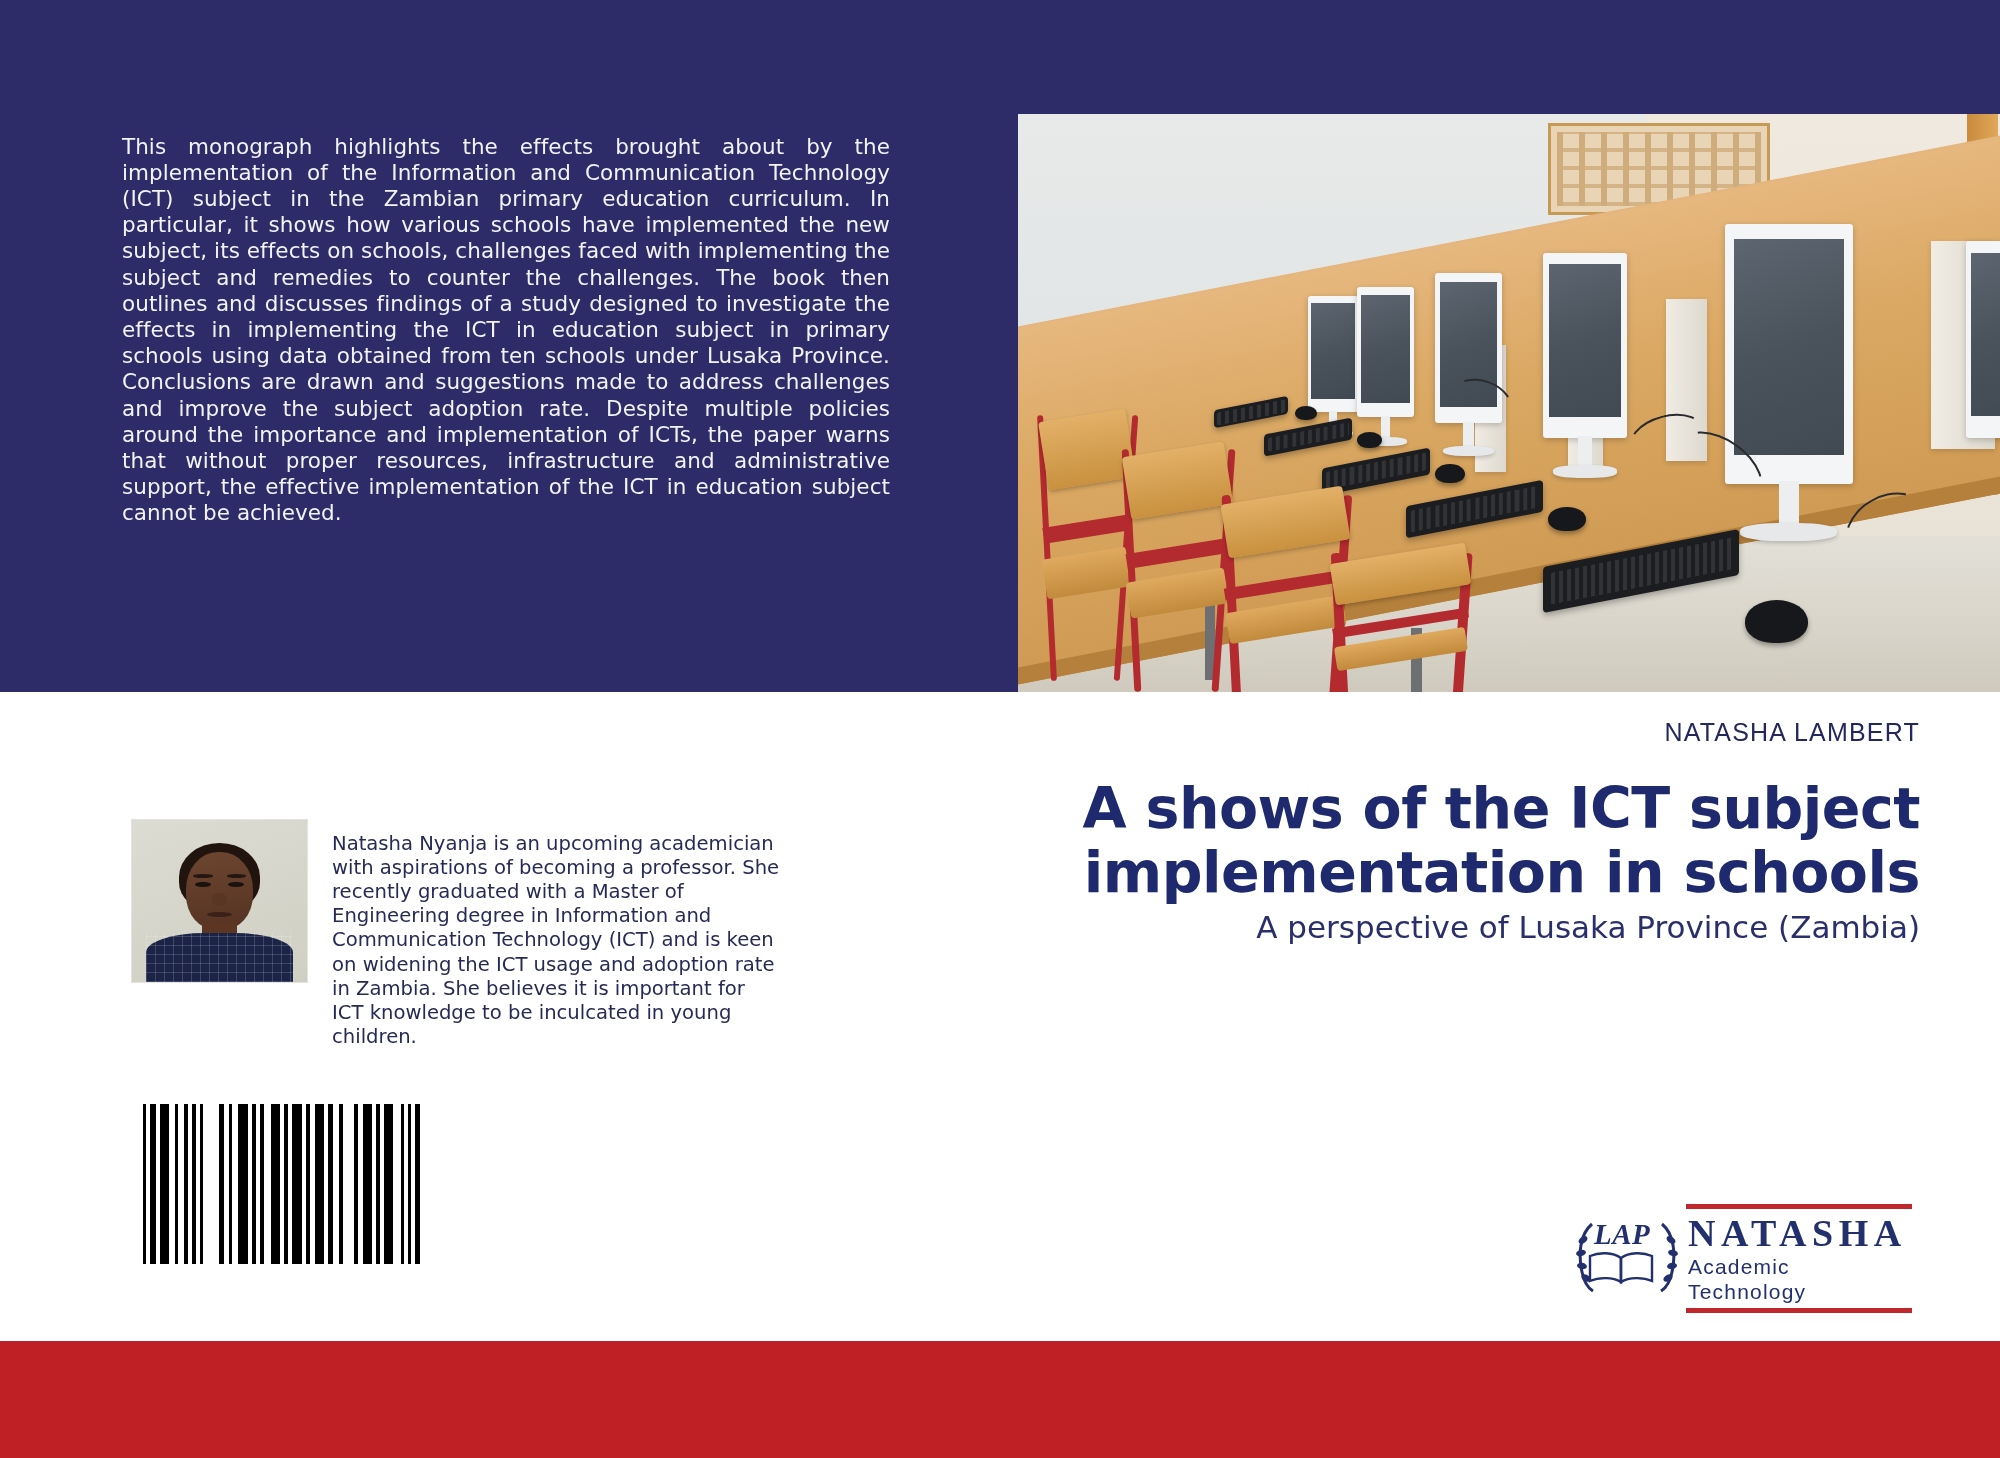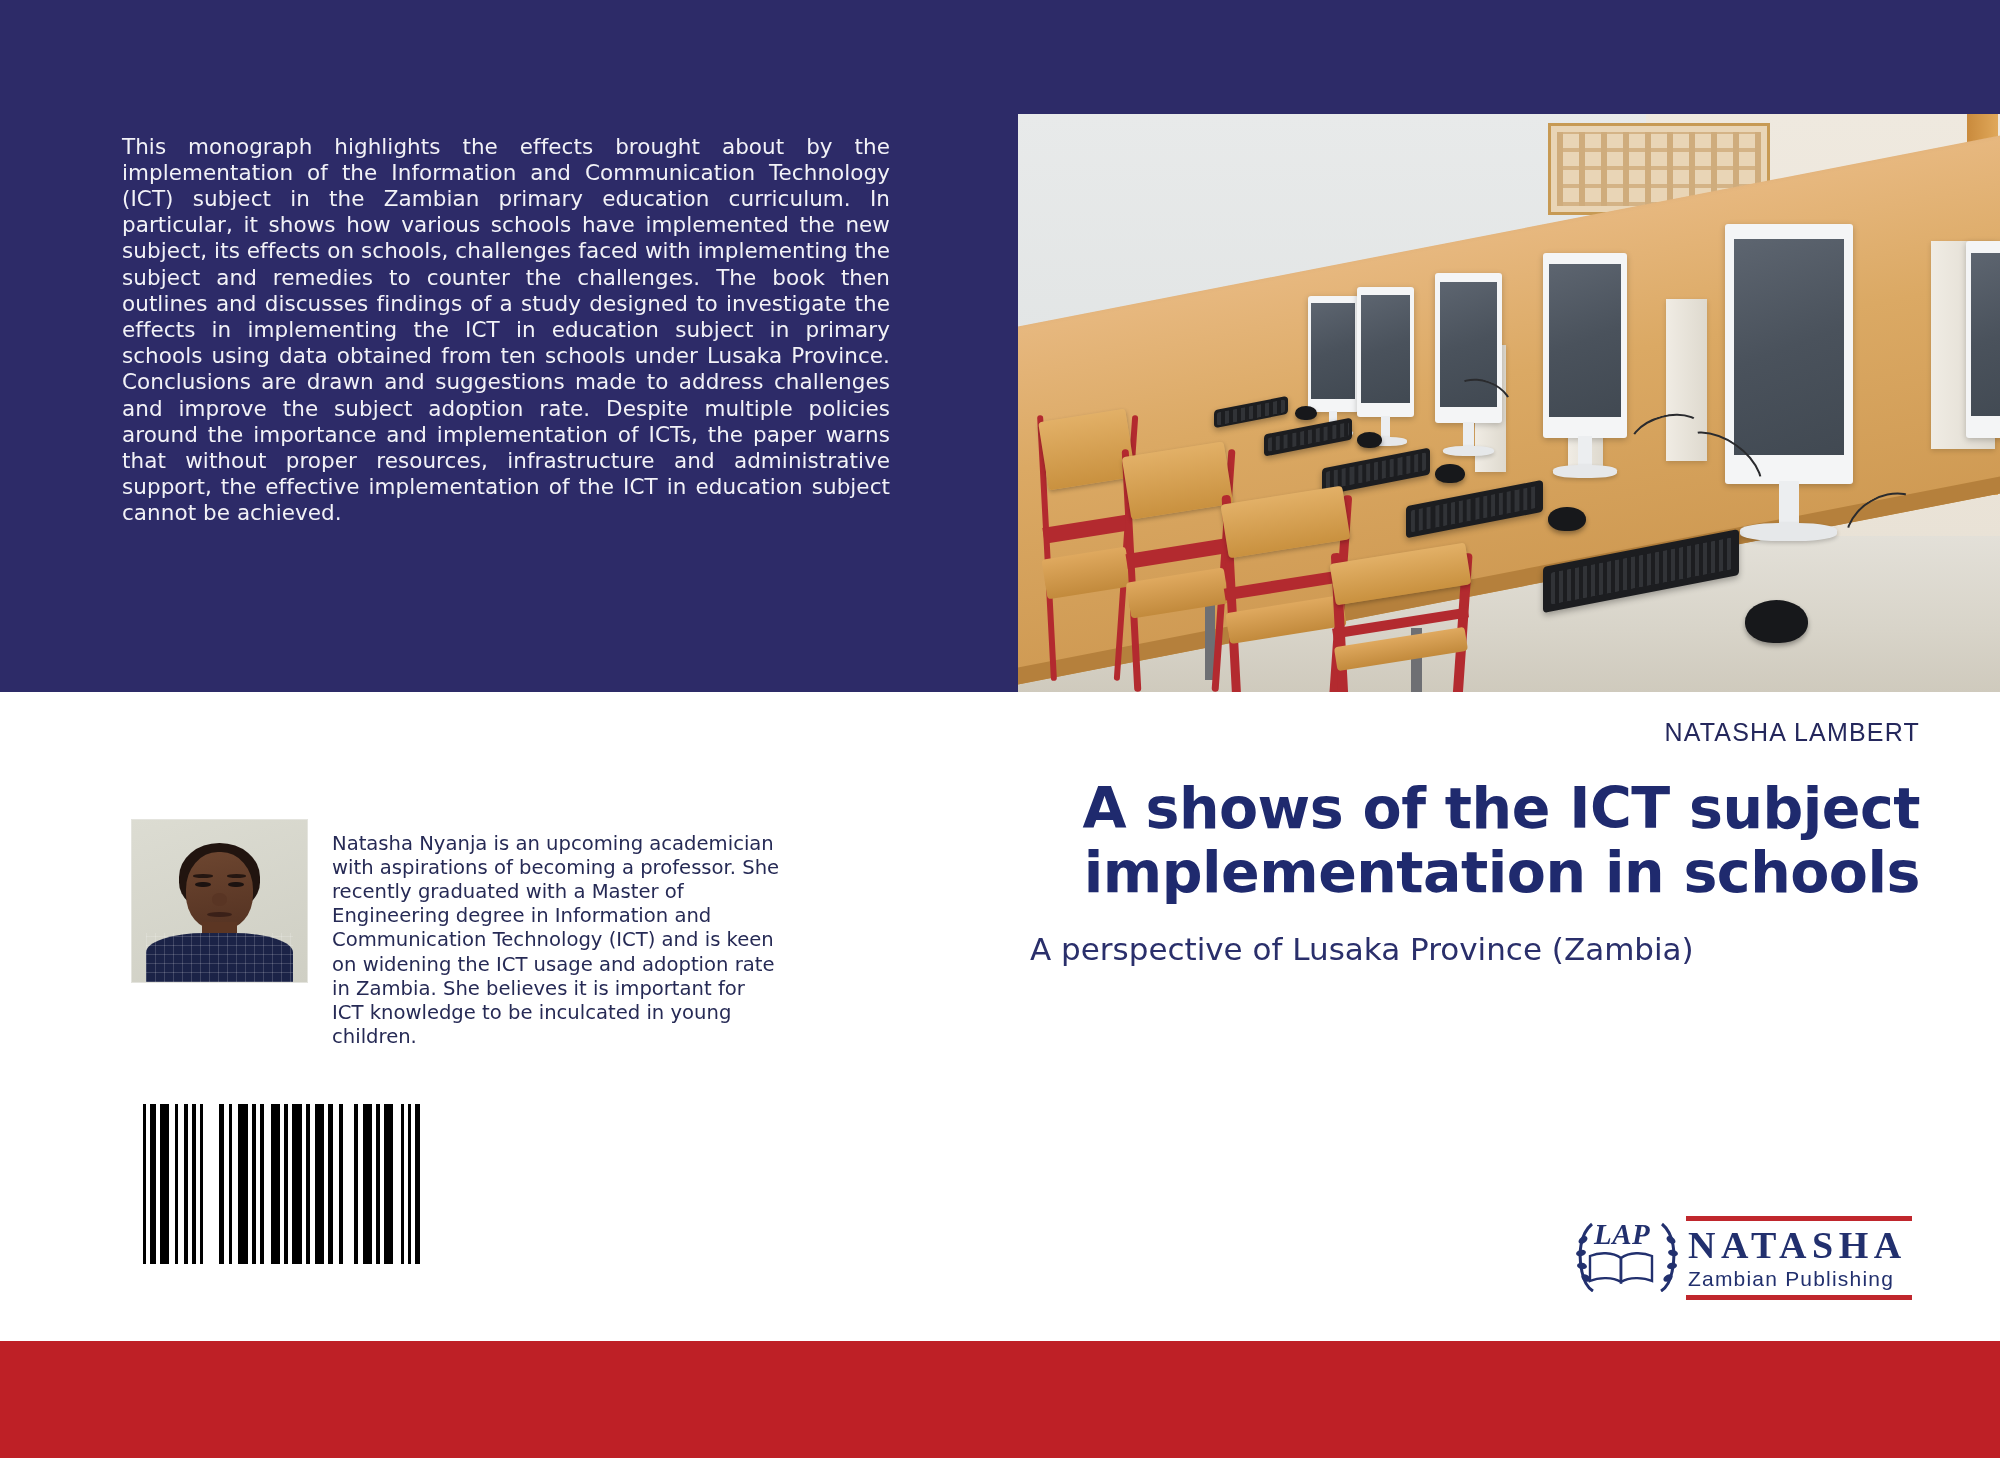--- a/index.html
+++ b/index.html
@@ -196,22 +196,22 @@
     left: 1030px; top: 776px; width: 890px;
     text-align: right;
     color: #1f2a6e;
     font-size: 57px;
     font-weight: bold;
     line-height: 64px;
     letter-spacing: -0.5px;
   }
   .front-subtitle {
     position: absolute;
-    left: 1030px; top: 930px; width: 890px;
-    text-align: left;
+    left: 1030px; top: 908px; width: 890px;
+    text-align: right;
     color: #2a2f6b;
     font-size: 31px;
     line-height: 38px;
   }
 
   
   .author-photo {
     position: absolute;
     left: 131px; top: 819px;
     width: 175px; height: 162px;
@@ -498,18 +498,18 @@
       <path d="M4 4 C16 14 18 34 14 52 C12 62 8 68 3 71" stroke="#22306e" stroke-width="3" fill="none"></path>
       <ellipse cx="13" cy="20" rx="5" ry="3.2" fill="#22306e" transform="rotate(35 13 20)"></ellipse>
       <ellipse cx="15" cy="33" rx="5" ry="3.2" fill="#22306e" transform="rotate(15 15 33)"></ellipse>
       <ellipse cx="14" cy="46" rx="5" ry="3.2" fill="#22306e" transform="rotate(-10 14 46)"></ellipse>
       <ellipse cx="10" cy="58" rx="5" ry="3.2" fill="#22306e" transform="rotate(-30 10 58)"></ellipse>
     </svg>
   </div>
   <div class="lap-text">
     <div class="lap-rule"></div>
     <div class="lambert">NATASHA</div>
-    <div class="acad">Zambian Publishing</div>
+    <div class="acad">Academic Technology</div>
     <div class="lap-rule"></div>
   </div>
 </div>
 
 <div class="red-band"></div>
 
 </body></html>

